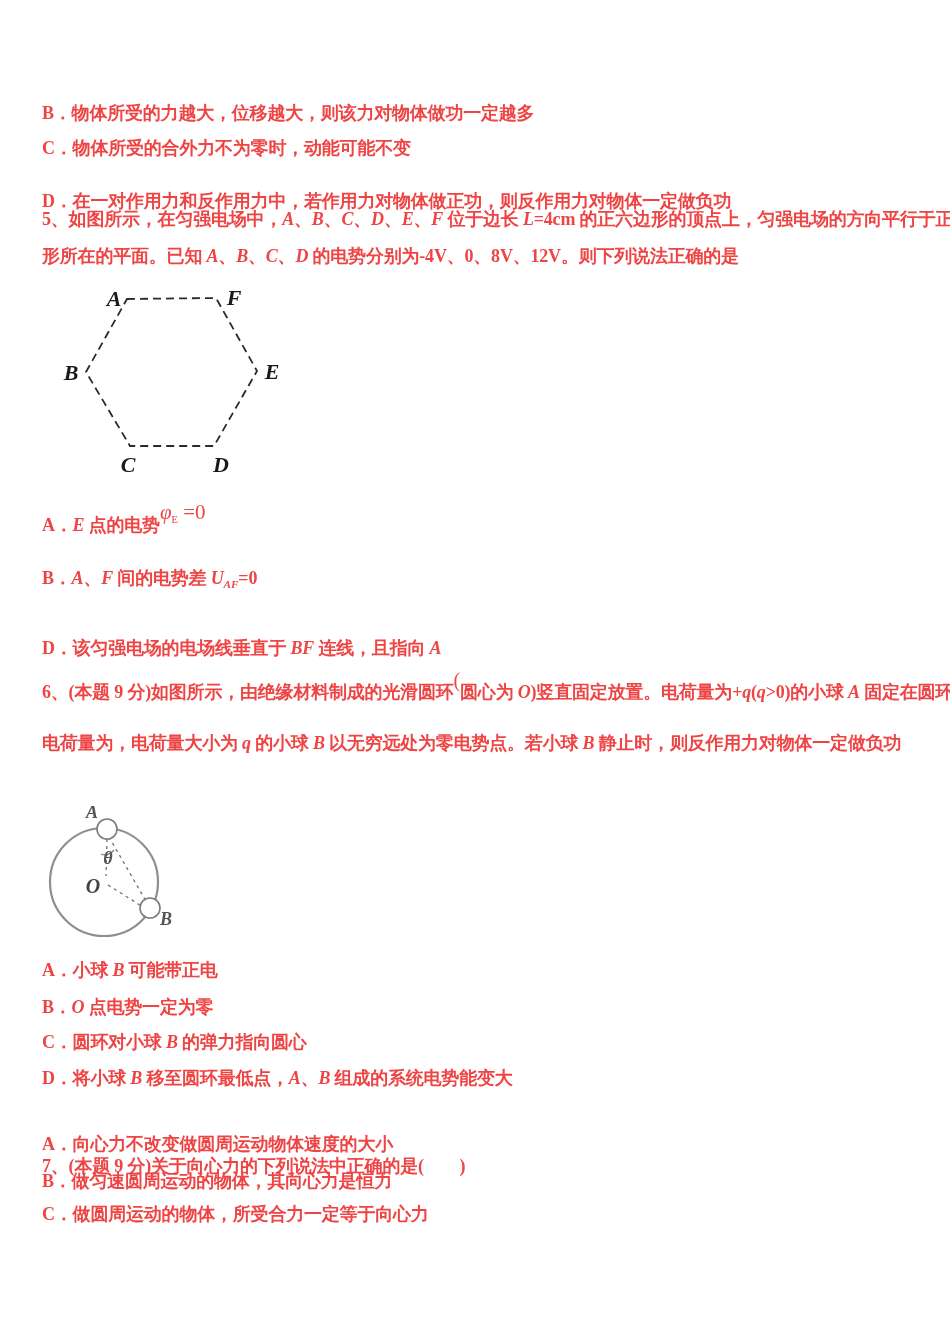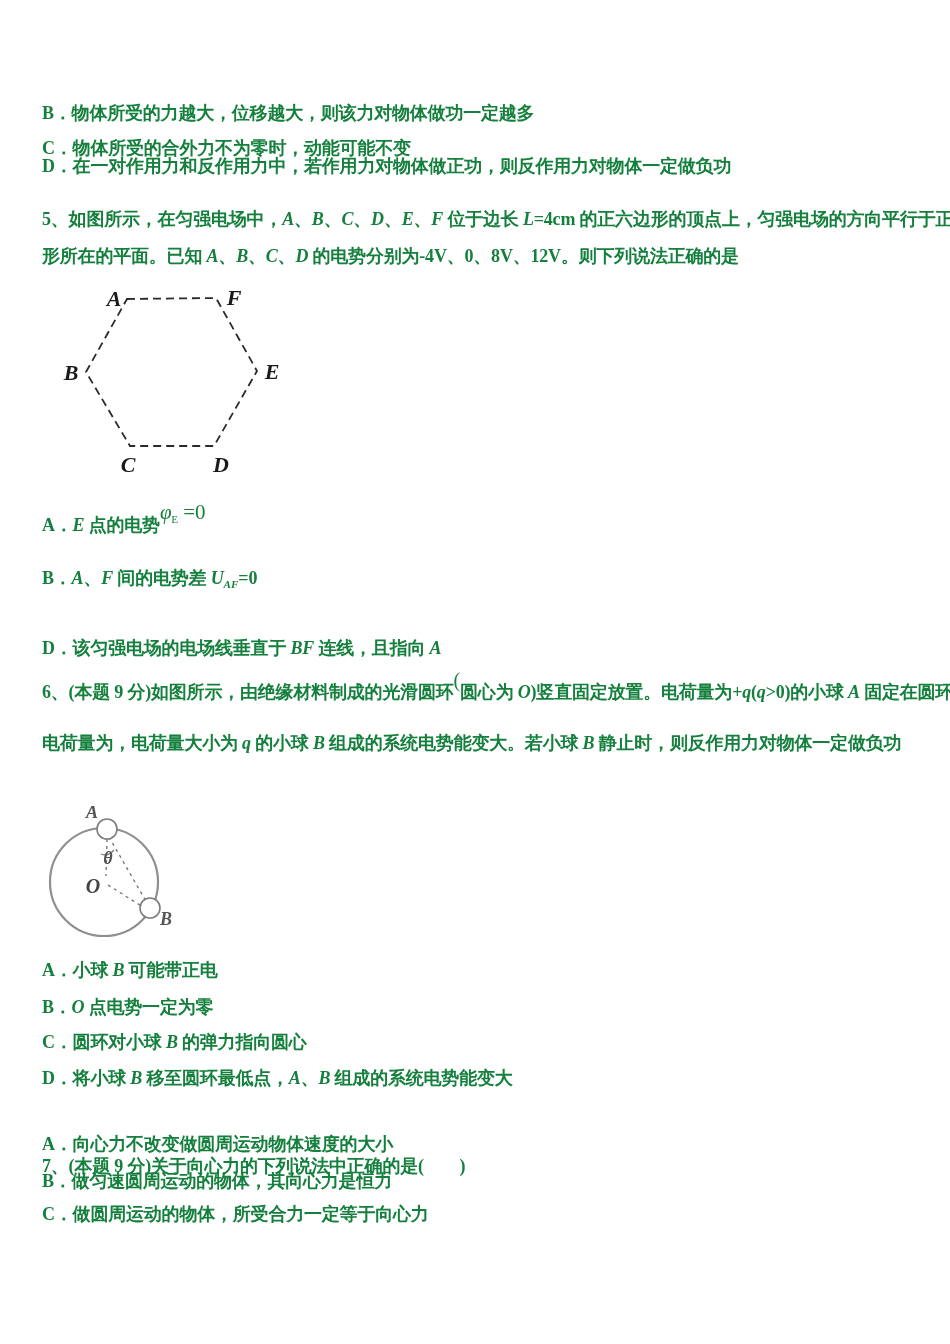--- a/index.html
+++ b/index.html
@@ -12,60 +12,60 @@
     overflow:hidden;
   }
   .line{
     position:absolute;
     left:42px;
     font-size:18px;
     line-height:24px;
     font-weight:700;
     letter-spacing:-0.2px;
     white-space:pre;
-    color:#15803d;
+    color:#ef4444;
   }
   .seg{display:inline;}
   .s-i{font-style:italic;}
   .s-sub{font-size:0.62em;vertical-align:-0.32em;letter-spacing:0;}
   .s-raise{position:relative;top:-12px;font-weight:400;}
   .s-big{font-size:21px;}
   .s-lp{position:relative;top:-11px;font-weight:400;font-size:20px;}
   .fig{position:absolute;}
   .hex-label{font-style:italic;font-weight:700;font-size:22px;fill:#1a1a1a;}
   .ring-label{font-style:italic;font-weight:600;font-size:18px;fill:#555;}
 </style>
 </head>
 <body>
 
 <div class="page">
 
   <div class="line" style="top:101px"><span class="seg">B．物体所受的力越大，位移越大，则该力对物体做功一定越多</span></div>
   <div class="line" style="top:136px"><span class="seg">C．物体所受的合外力不为零时，动能可能不变</span></div>
-  <div class="line" style="top:154px"><span class="seg">D．在一对作用力和反作用力中，若作用力对物体做正功，则反作用力对物体一定做负功</span></div>
+  <div class="line" style="top:189px"><span class="seg">D．在一对作用力和反作用力中，若作用力对物体做正功，则反作用力对物体一定做负功</span></div>
 
   <div class="line" style="top:207px"><span class="seg">5、如图所示，在匀强电场中，</span><span class="seg s-i">A</span><span class="seg">、</span><span class="seg s-i">B</span><span class="seg">、</span><span class="seg s-i">C</span><span class="seg">、</span><span class="seg s-i">D</span><span class="seg">、</span><span class="seg s-i">E</span><span class="seg">、</span><span class="seg s-i">F</span><span class="seg"> 位于边长 </span><span class="seg s-i">L</span><span class="seg">=4cm 的正六边形的顶点上，匀强电场的方向平行于正六边</span></div>
   <div class="line" style="top:244px"><span class="seg">形所在的平面。已知 </span><span class="seg s-i">A</span><span class="seg">、</span><span class="seg s-i">B</span><span class="seg">、</span><span class="seg s-i">C</span><span class="seg">、</span><span class="seg s-i">D</span><span class="seg"> 的电势分别为-4V、0、8V、12V。则下列说法正确的是</span></div>
 
   <svg class="fig" style="left:56px;top:280px" width="250" height="205" viewBox="0 0 250 205">
     <polygon points="71,19 160,18 201,91 158,166 74,166 30,92" fill="none" stroke="#2a2a2a" stroke-width="1.8" stroke-dasharray="8 5"></polygon>
     <text class="hex-label" x="58" y="26" text-anchor="middle">A</text>
     <text class="hex-label" x="178" y="25" text-anchor="middle">F</text>
     <text class="hex-label" x="15" y="100" text-anchor="middle">B</text>
     <text class="hex-label" x="216" y="99" text-anchor="middle">E</text>
     <text class="hex-label" x="72" y="192" text-anchor="middle">C</text>
     <text class="hex-label" x="165" y="192" text-anchor="middle">D</text>
   </svg>
 
   <div class="line" style="top:512px"><span class="seg">A．</span><span class="seg s-i">E</span><span class="seg"> 点的电势</span><span class="seg s-i s-raise s-big">φ</span><span class="seg s-sub s-raise">E</span><span class="seg s-raise s-big"> =0</span></div>
   <div class="line" style="top:566px"><span class="seg">B．</span><span class="seg s-i">A</span><span class="seg">、</span><span class="seg s-i">F</span><span class="seg"> 间的电势差 </span><span class="seg s-i">U</span><span class="seg s-i s-sub">AF</span><span class="seg">=0</span></div>
   <div class="line" style="top:636px"><span class="seg">D．该匀强电场的电场线垂直于 </span><span class="seg s-i">BF</span><span class="seg"> 连线，且指向 </span><span class="seg s-i">A</span></div>
 
   <div class="line" style="top:679px"><span class="seg">6、(本题 9 分)如图所示，由绝缘材料制成的光滑圆环</span><span class="seg s-lp">(</span><span class="seg">圆心为 </span><span class="seg s-i">O</span><span class="seg">)竖直固定放置。电荷量为+</span><span class="seg s-i">q</span><span class="seg">(</span><span class="seg s-i">q</span><span class="seg">&gt;0)的小球 </span><span class="seg s-i">A</span><span class="seg"> 固定在圆环</span></div>
-  <div class="line" style="top:731px"><span class="seg">电荷量为，电荷量大小为 </span><span class="seg s-i">q</span><span class="seg"> 的小球 </span><span class="seg s-i">B</span><span class="seg"> 组成的系统电势能变大。若小球 </span><span class="seg s-i">B</span><span class="seg"> 静止时，则反作用力对物体一定做负功</span></div>
+  <div class="line" style="top:731px"><span class="seg">电荷量为，电荷量大小为 </span><span class="seg s-i">q</span><span class="seg"> 的小球 </span><span class="seg s-i">B</span><span class="seg"> 以无穷远处为零电势点。若小球 </span><span class="seg s-i">B</span><span class="seg"> 静止时，则反作用力对物体一定做负功</span></div>
 
   <svg class="fig" style="left:42px;top:806px" width="170" height="145" viewBox="0 0 170 145">
     <circle cx="62" cy="76" r="54" fill="none" stroke="#8f8f8f" stroke-width="2.2"></circle>
     <line x1="65" y1="33" x2="64" y2="70" stroke="#6f6f6f" stroke-width="1.3" stroke-dasharray="3 4"></line>
     <line x1="67" y1="31" x2="105" y2="97" stroke="#6f6f6f" stroke-width="1.3" stroke-dasharray="3 4"></line>
     <line x1="66" y1="79" x2="101" y2="101" stroke="#6f6f6f" stroke-width="1.3" stroke-dasharray="3 4"></line>
     <path d="M 59 48 Q 66 51 72 44" fill="none" stroke="#7a7a7a" stroke-width="1.2"></path>
     <circle cx="65" cy="23" r="10" fill="#ffffff" stroke="#7d7d7d" stroke-width="1.6"></circle>
     <circle cx="108" cy="102" r="10" fill="#ffffff" stroke="#7d7d7d" stroke-width="1.6"></circle>
     <text class="ring-label" x="50" y="12" text-anchor="middle">A</text>

